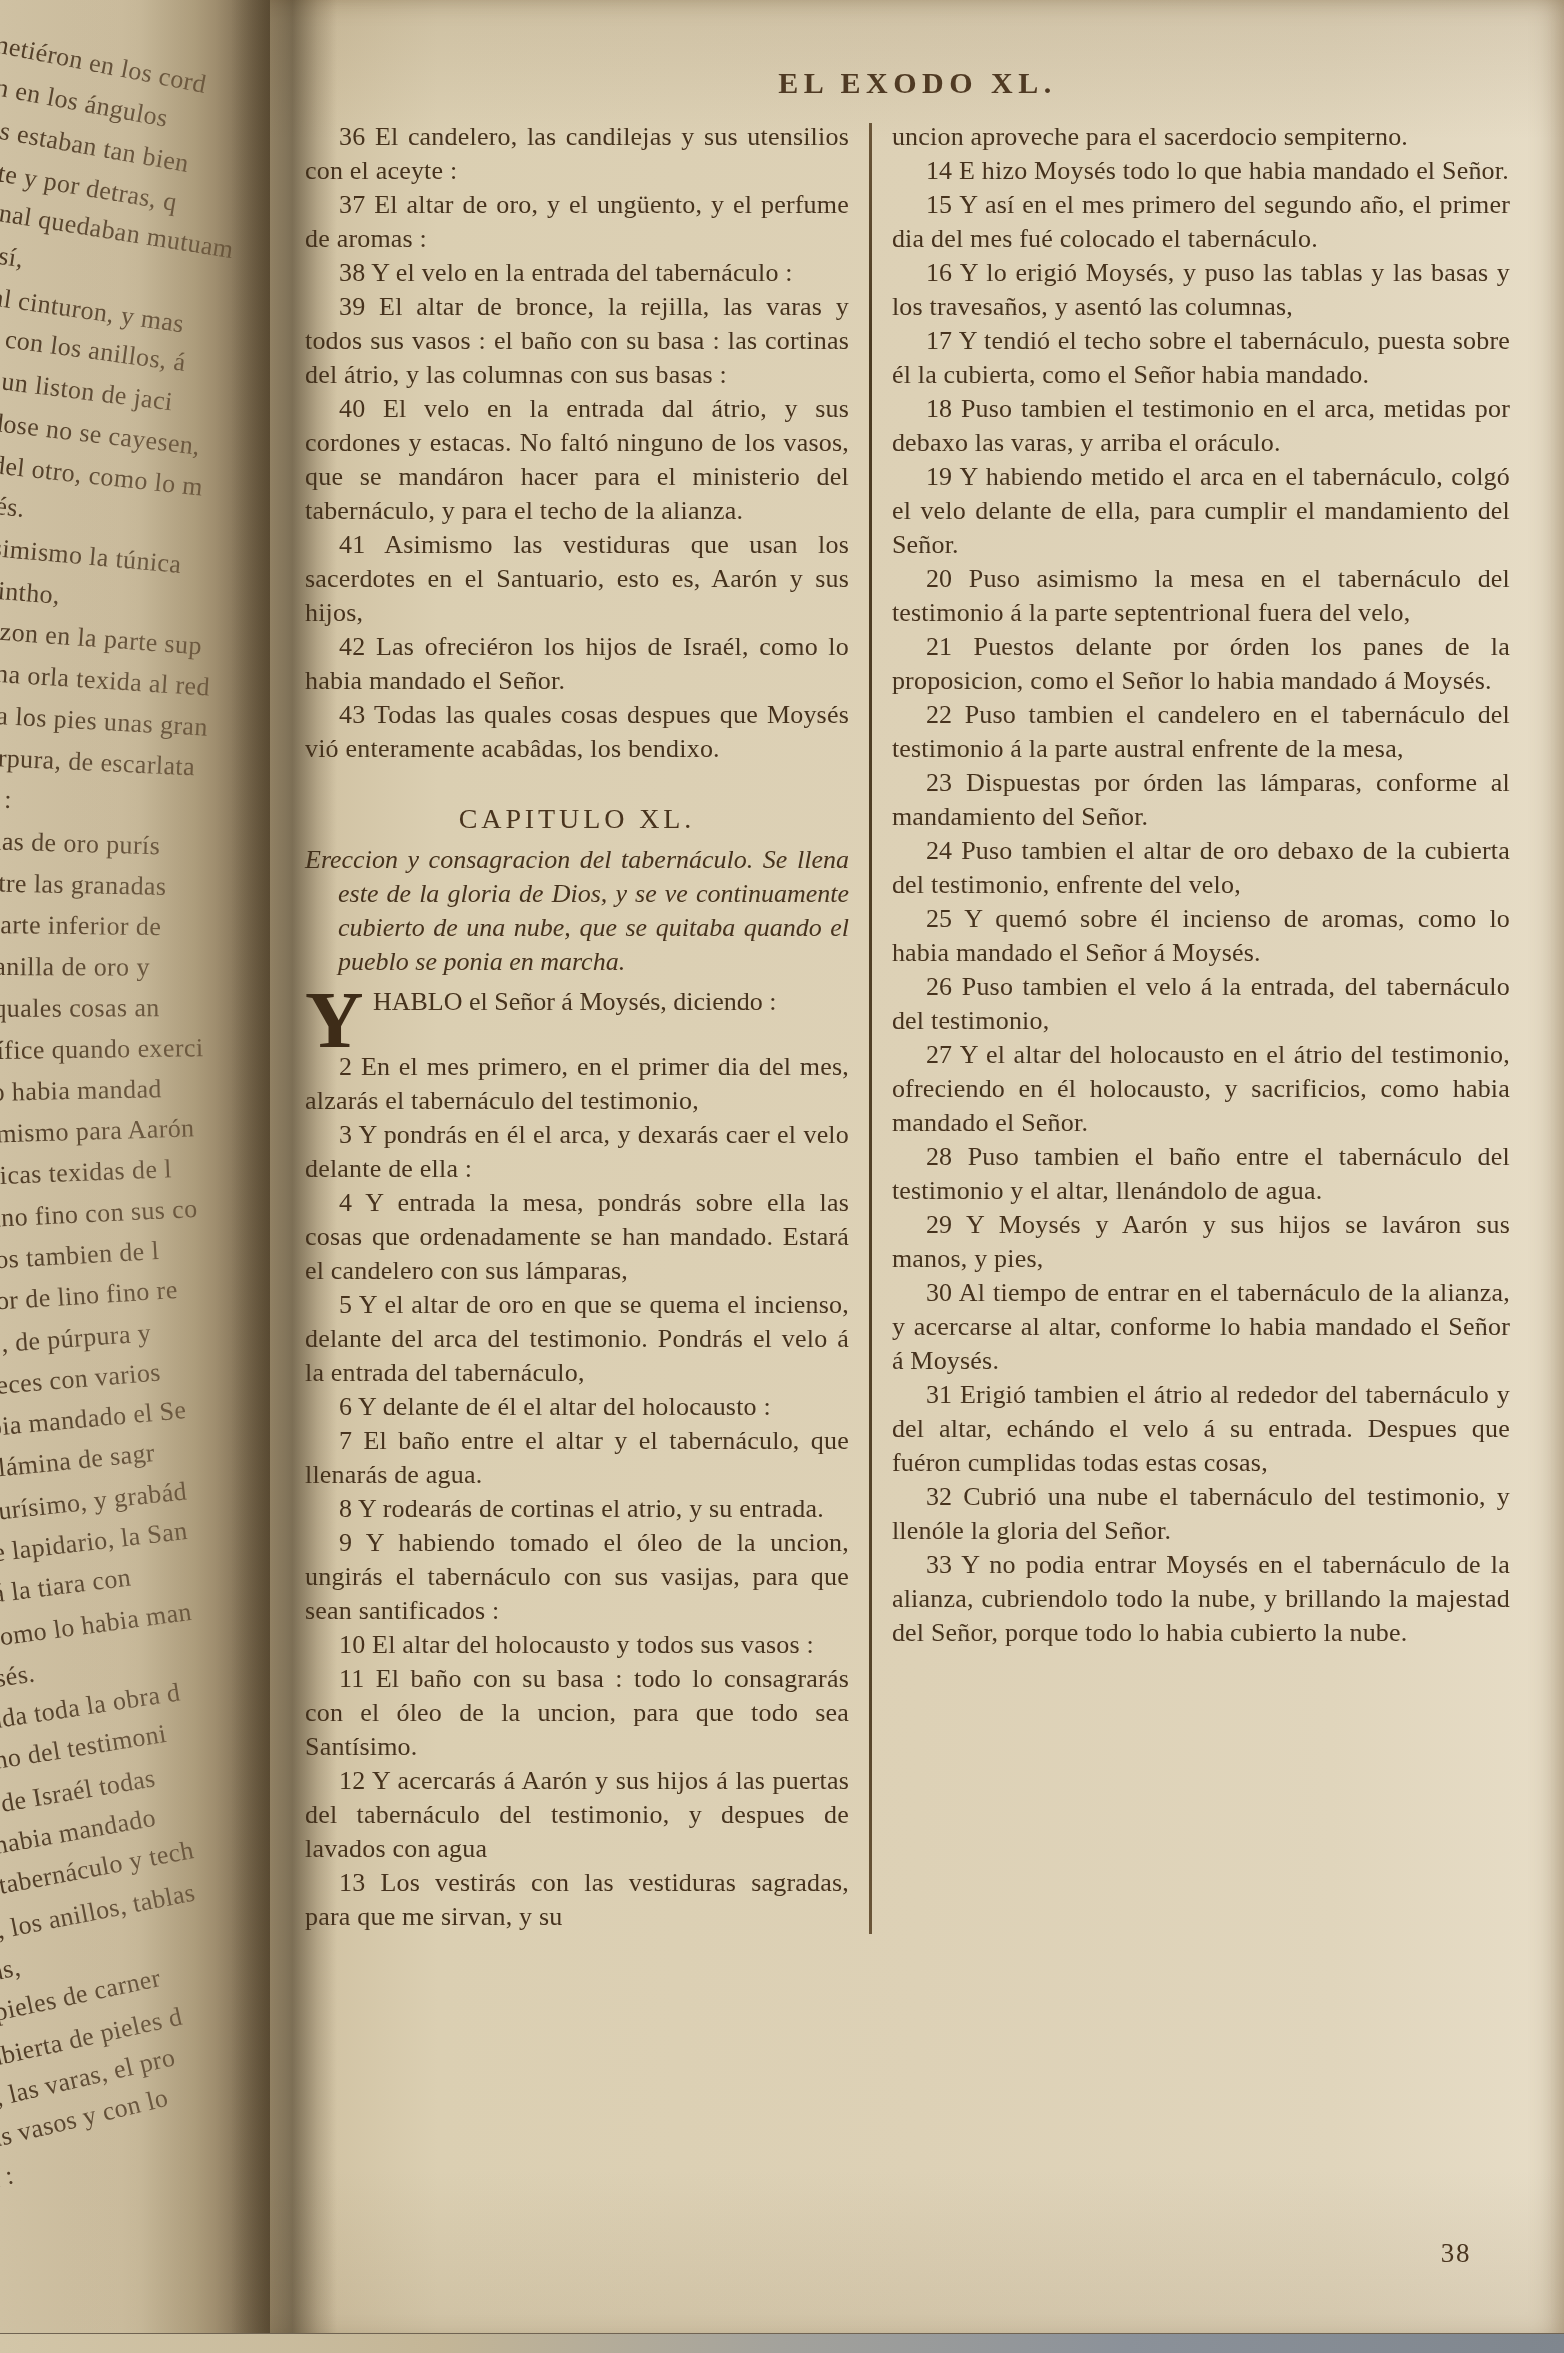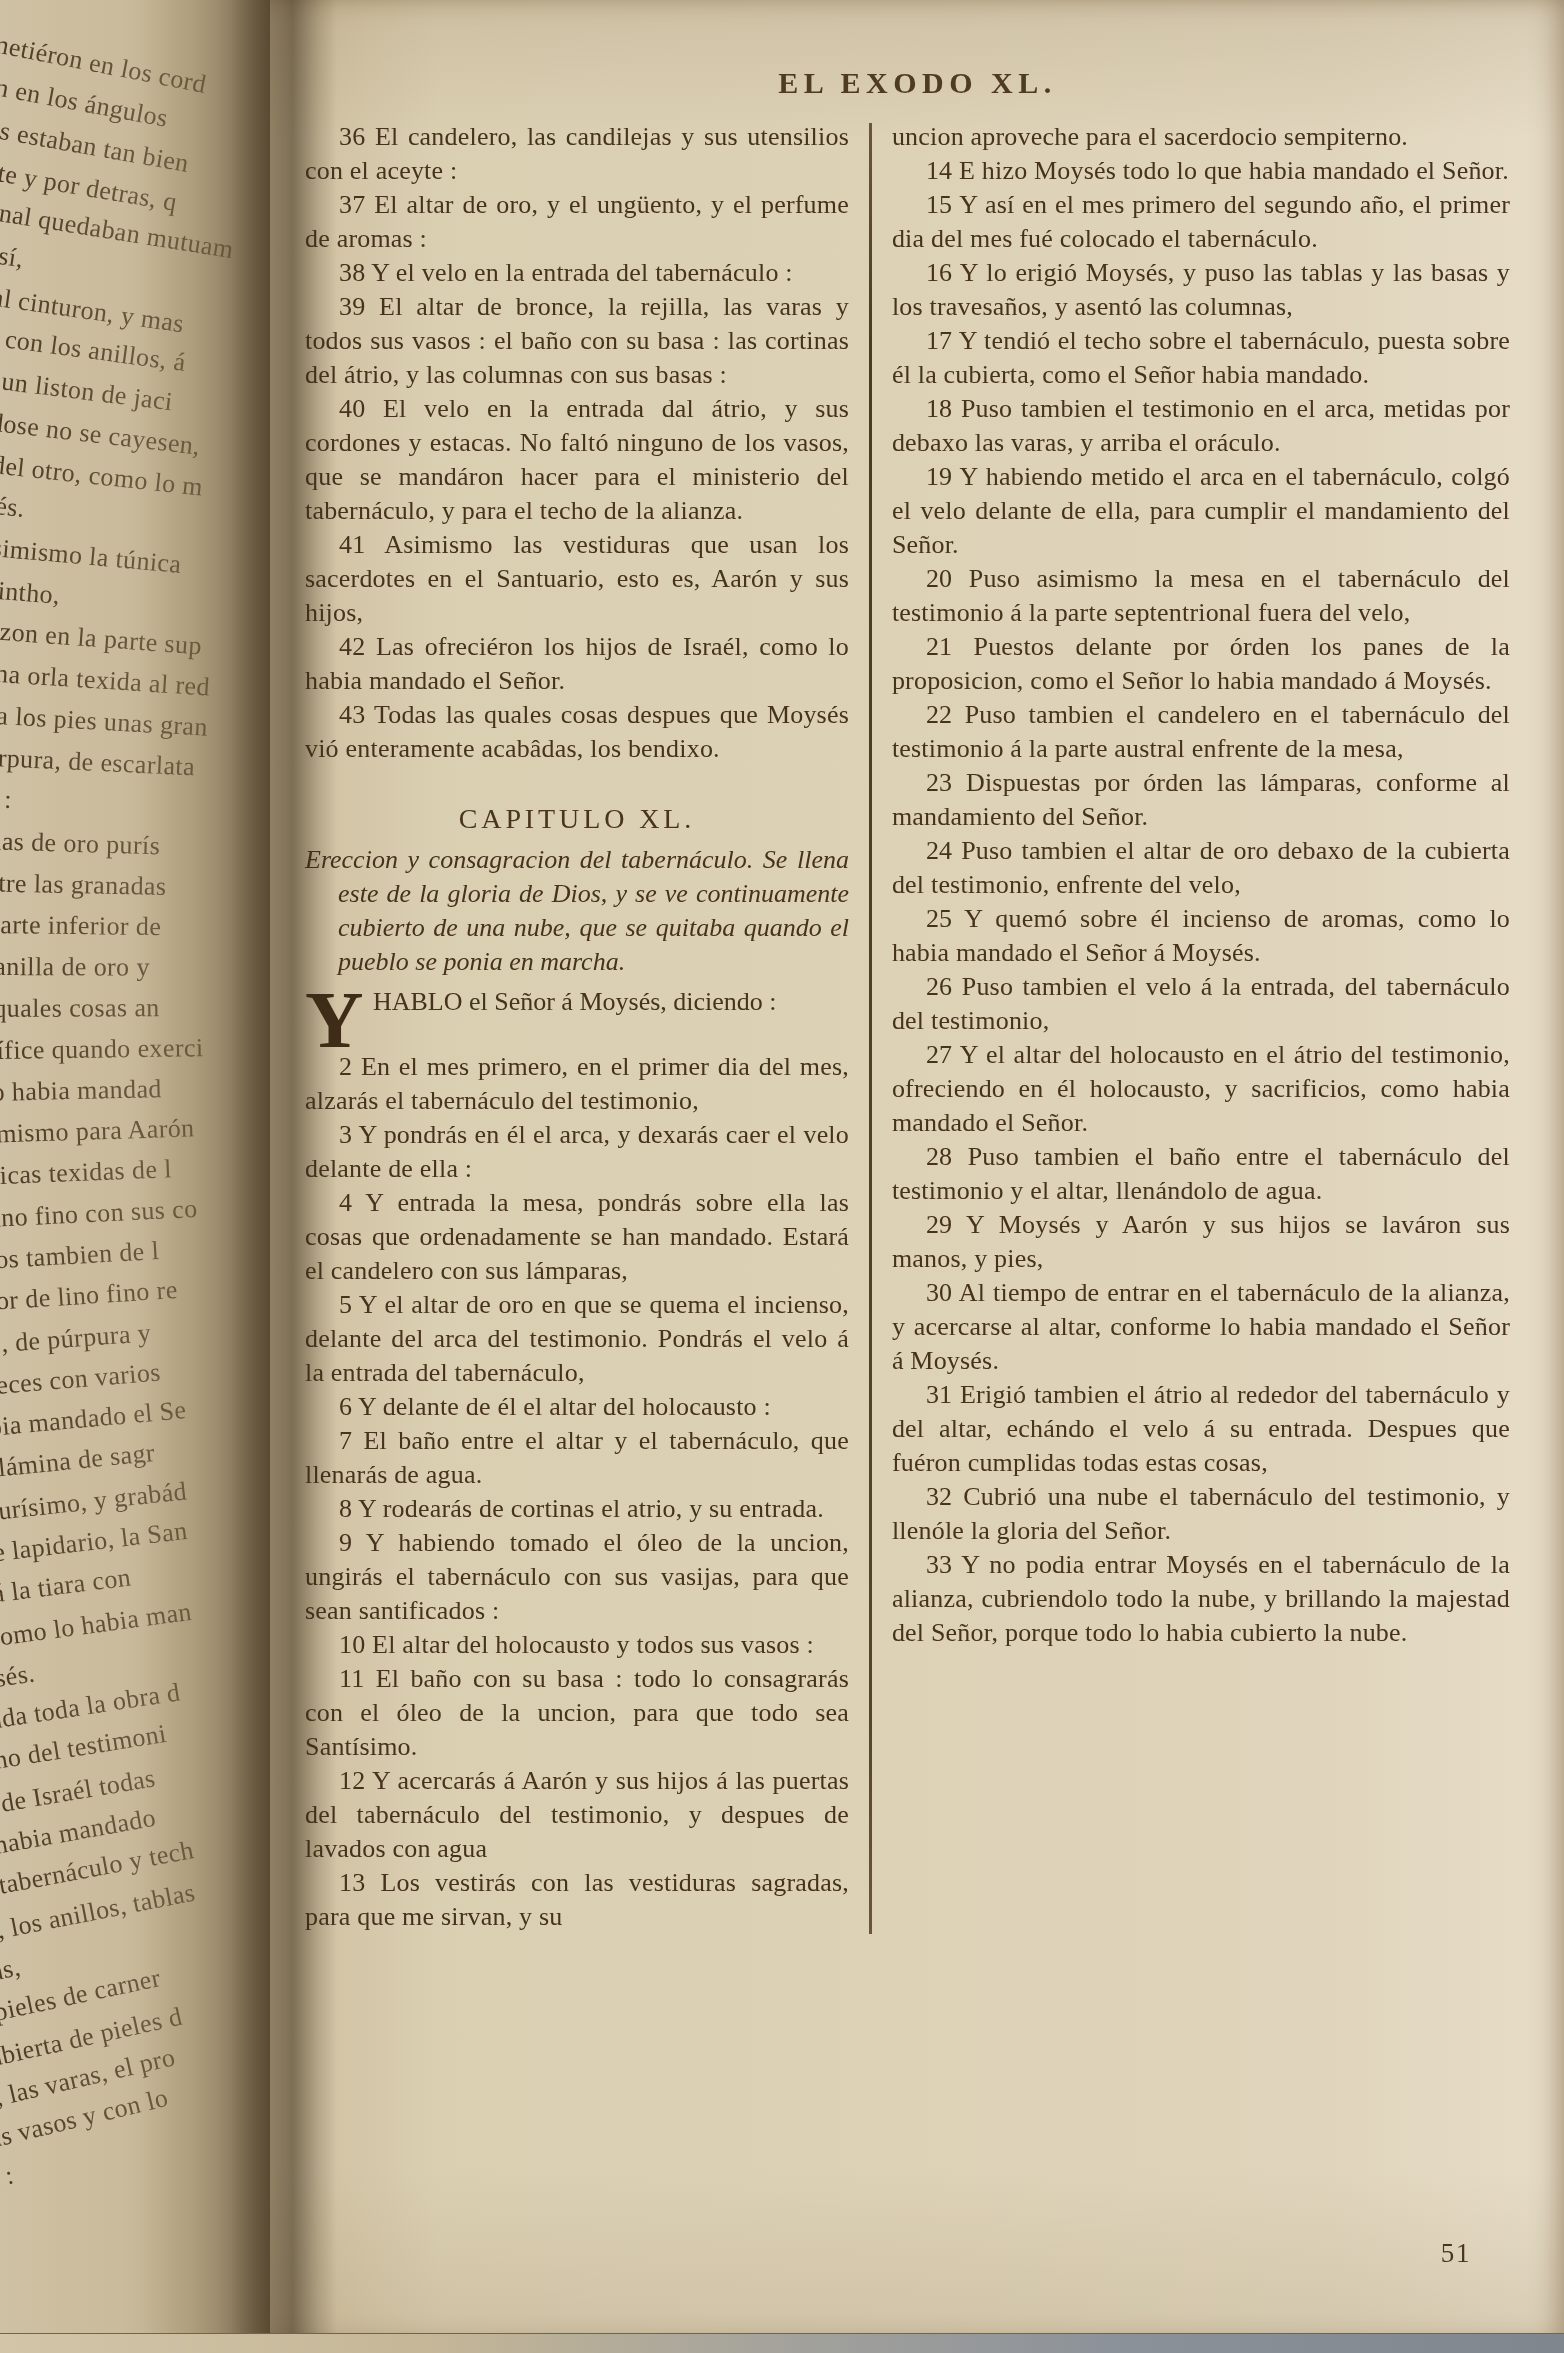--- a/index.html
+++ b/index.html
@@ -207,18 +207,18 @@
             <p class="verse">29 Y Moysés y Aarón y sus hijos se laváron sus manos, y pies,</p>
             <p class="verse">30 Al tiempo de entrar en el tabernáculo de la alianza, y acercarse al altar, conforme lo habia mandado el Señor á Moysés.</p>
             <p class="verse">31 Erigió tambien el átrio al rededor del tabernáculo y del altar, echándo el velo á su entrada. Despues que fuéron cumplidas todas estas cosas,</p>
             <p class="verse">32 Cubrió una nube el tabernáculo del testimonio, y llenóle la gloria del Señor.</p>
             <p class="verse">33 Y no podia entrar Moysés en el tabernáculo de la alianza, cubriendolo todo la nube, y brillando la majestad del Señor, porque todo lo habia cubierto la nube.</p>
           </div>
       </div>
 
     </div>
 
-    <div class="page-number">51</div>
+    <div class="page-number">38</div>
   </div>
 
   <div class="bottom-edge"></div>
 </div>
 
 
 </body></html>

